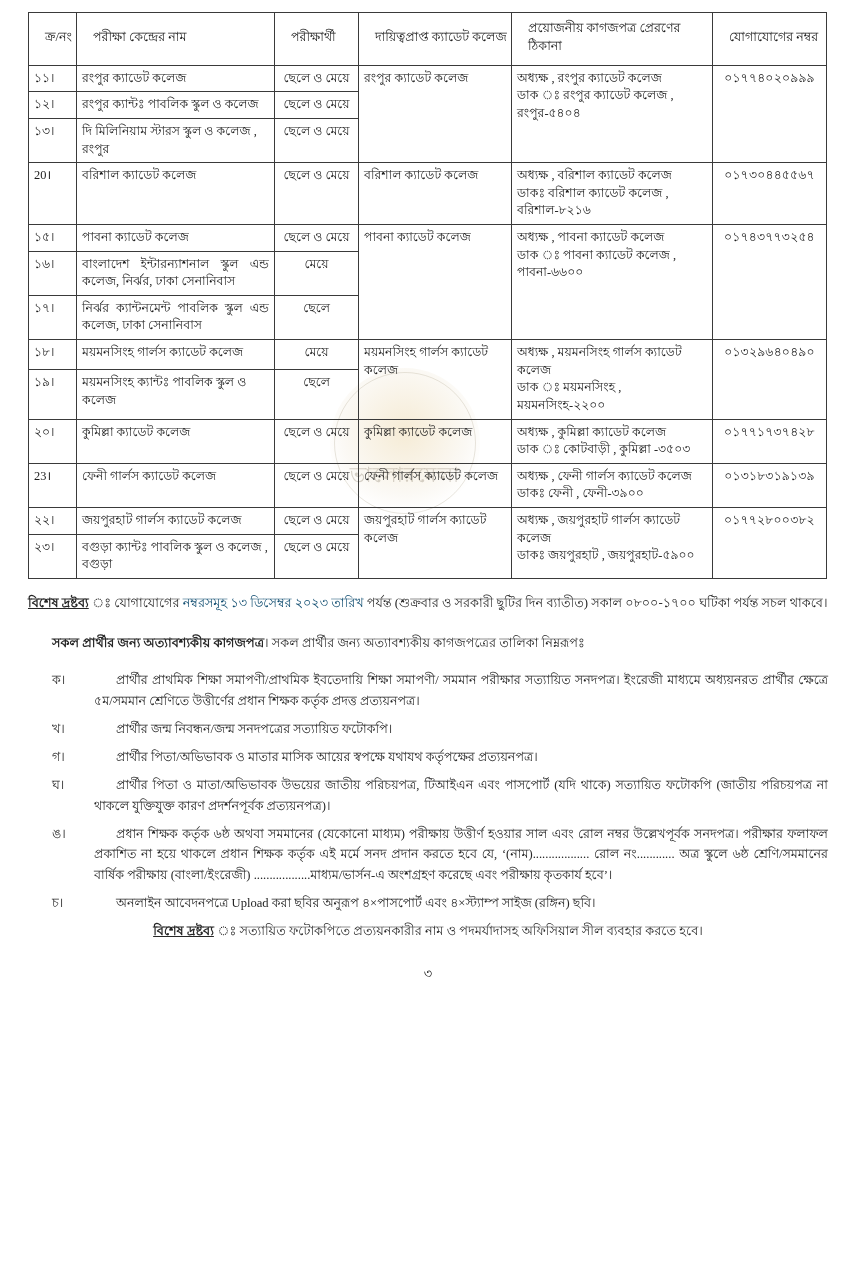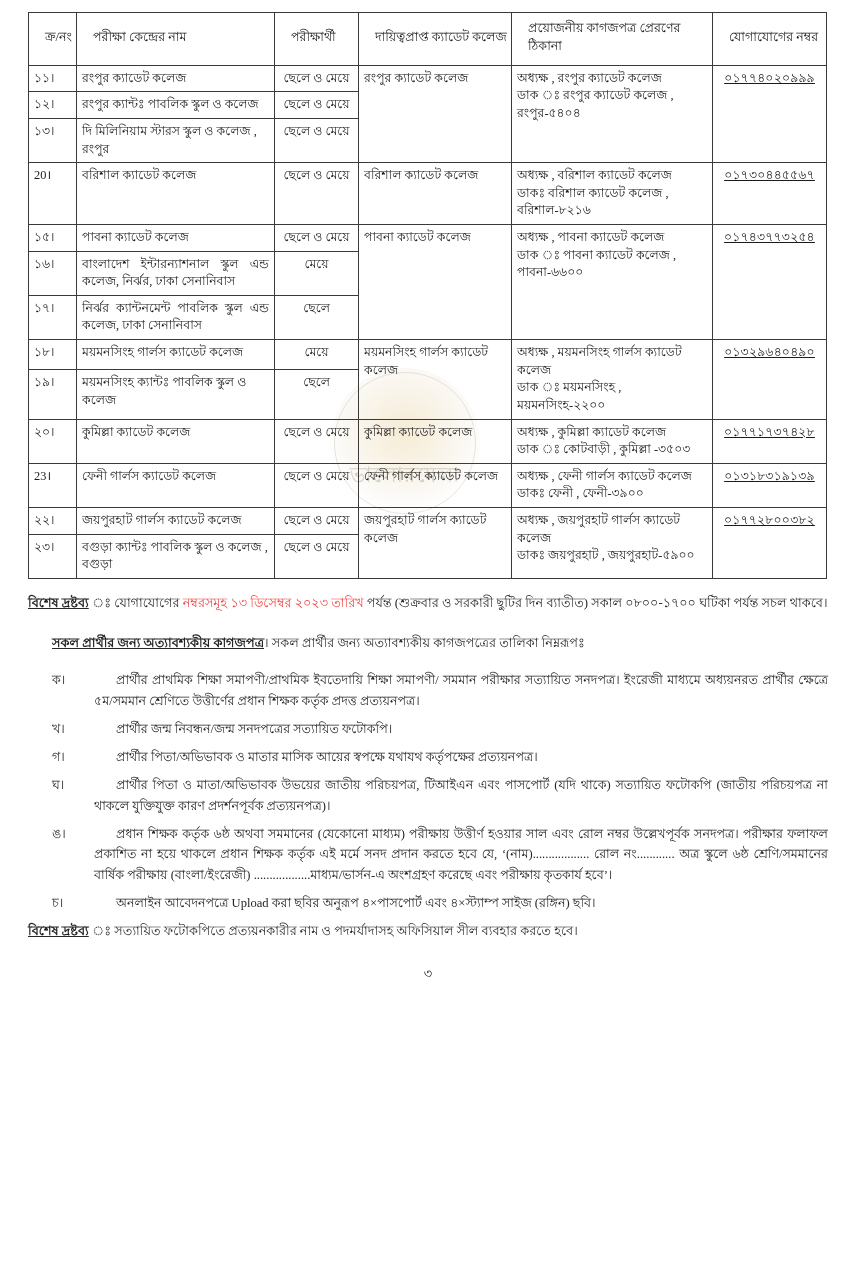--- a/index.html
+++ b/index.html
@@ -106,51 +106,49 @@
   }
   td.addr {
     text-align: left;
     vertical-align: middle;
   }
   td.phone {
     text-align: center;
     vertical-align: middle;
     white-space: nowrap;
     letter-spacing: 0.2px;
-    text-decoration: underline;
   }
   td.pad-tall { padding-bottom: 22px; }
 
   
   .notes {
     position: relative;
     z-index: 1;
     margin-top: 14px;
     font-size: 12.8px;
     line-height: 1.62;
   }
   .note-line {
     margin: 0 0 4px 0;
     text-align: justify;
   }
   .u { text-decoration: underline; }
   .b { font-weight: bold; }
-  .red { color: #ef4444; font-family: Liberation Serif, serif; }
+  .red { color: #0c4a6e; font-family: Liberation Serif, serif; }
 
   .spacer-sm { height: 10px; }
   .spacer-md { height: 16px; }
 
   .heading-req {
     margin: 0 0 6px 0;
     font-size: 12.8px;
     padding-left: 24px;
   }
   .heading-req .hl {
     font-weight: bold;
-    text-decoration: underline;
   }
 
   .clause {
     display: flex;
     align-items: flex-start;
     margin: 0 0 7px 0;
     font-size: 12.6px;
     line-height: 1.66;
   }
   .clause .marker {
@@ -162,21 +160,21 @@
   .clause .body {
     flex: 1 1 auto;
     text-align: justify;
     text-indent: 22px;
   }
 
   .special-note {
     margin: 4px 0 16px 0;
     font-size: 12.8px;
     line-height: 1.6;
-    text-align: left;
+    text-align: center;
   }
 
   .page-number {
     position: relative;
     z-index: 1;
     text-align: center;
     font-size: 13px;
     margin-top: 22px;
   }
 

